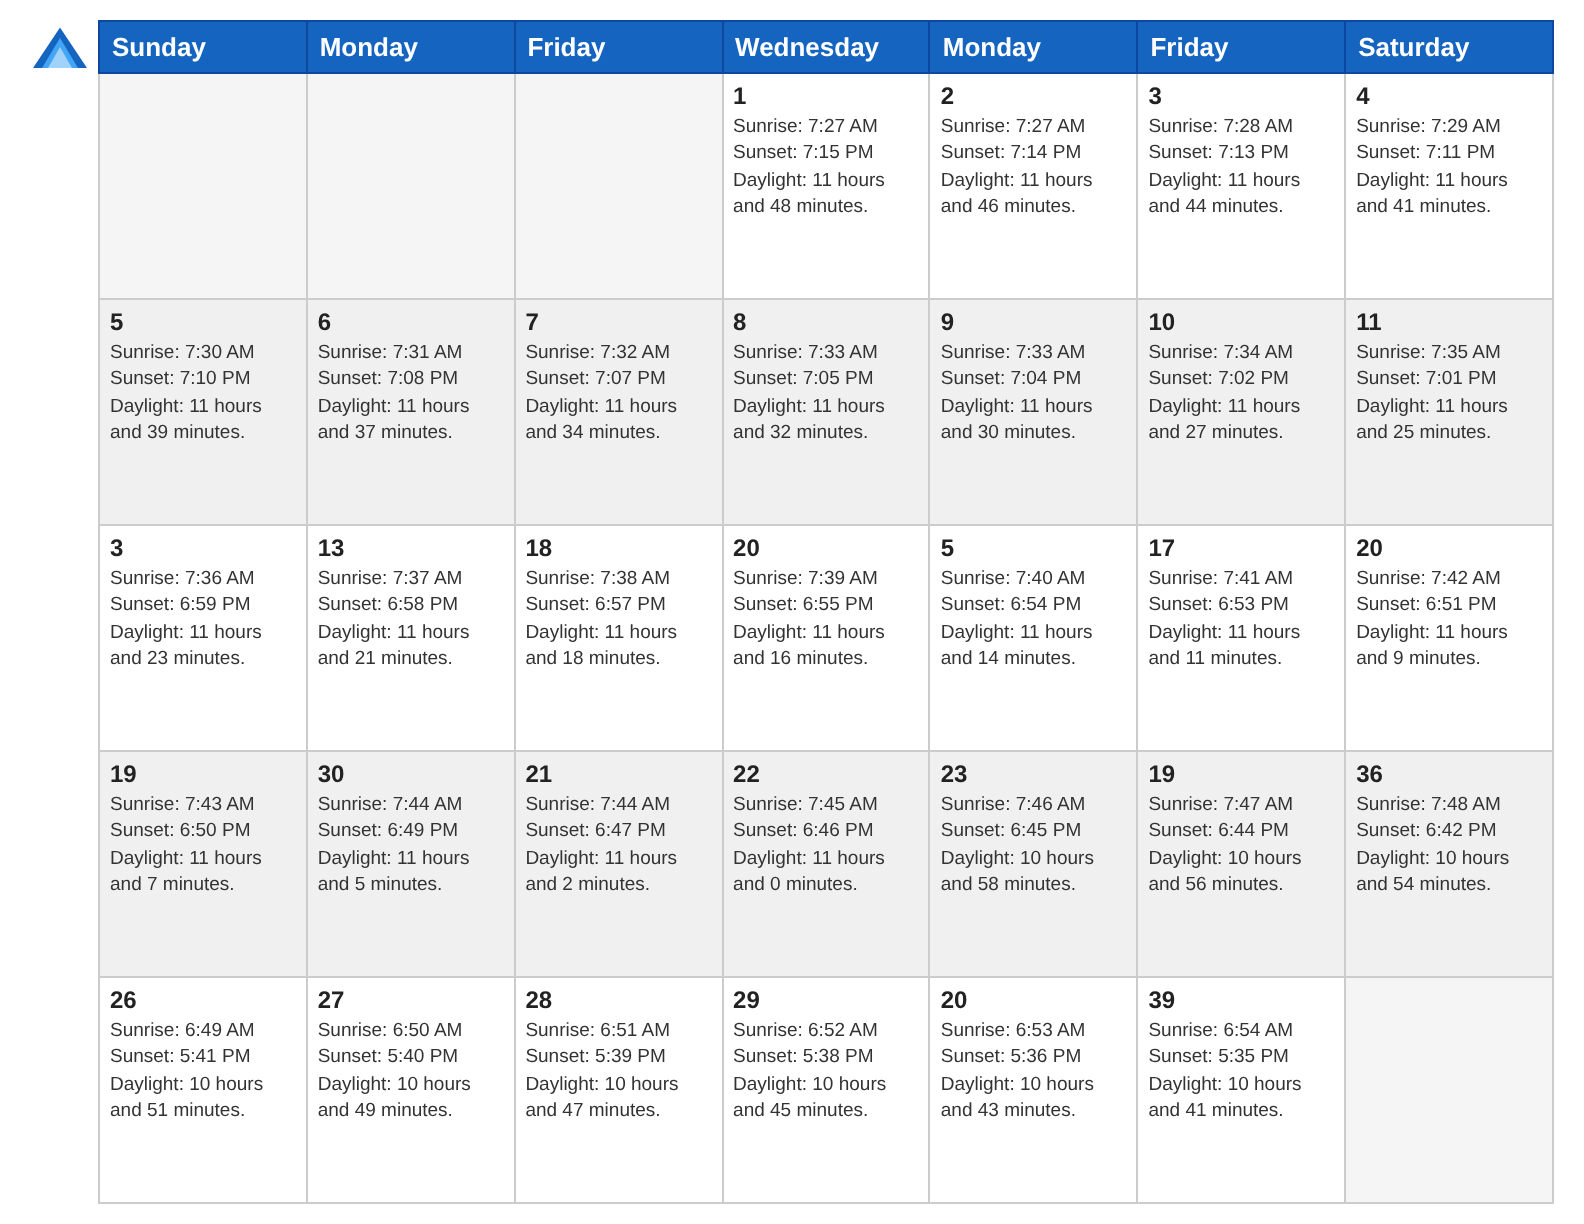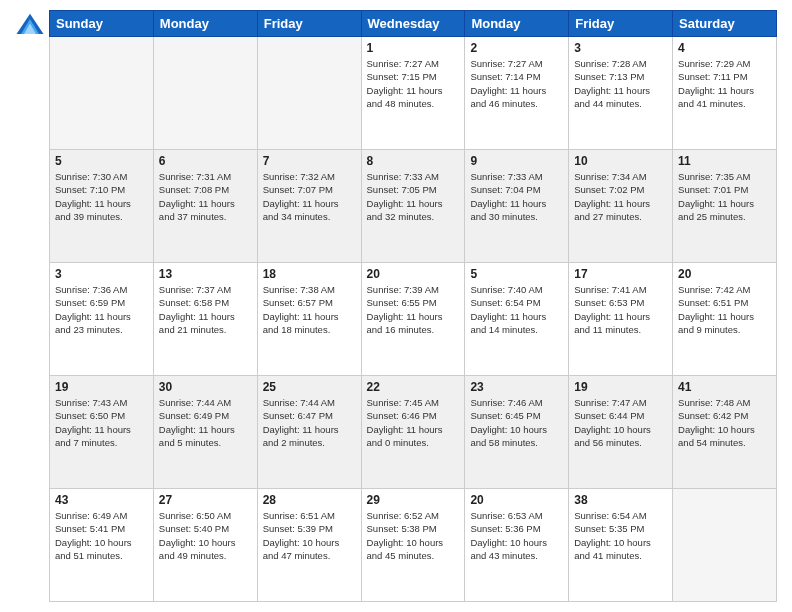--- a/index.html
+++ b/index.html
@@ -222,62 +222,62 @@
         <tr class="week-row">
           <td class="shaded">
             <div class="day-number">19</div>
             <div class="day-info">Sunrise: 7:43 AM<br>Sunset: 6:50 PM<br>Daylight: 11 hours and 7 minutes.</div>
           </td>
           <td class="shaded">
             <div class="day-number">30</div>
             <div class="day-info">Sunrise: 7:44 AM<br>Sunset: 6:49 PM<br>Daylight: 11 hours and 5 minutes.</div>
           </td>
           <td class="shaded">
-            <div class="day-number">25</div>
+            <div class="day-number">21</div>
             <div class="day-info">Sunrise: 7:44 AM<br>Sunset: 6:47 PM<br>Daylight: 11 hours and 2 minutes.</div>
           </td>
           <td class="shaded">
             <div class="day-number">22</div>
             <div class="day-info">Sunrise: 7:45 AM<br>Sunset: 6:46 PM<br>Daylight: 11 hours and 0 minutes.</div>
           </td>
           <td class="shaded">
             <div class="day-number">23</div>
             <div class="day-info">Sunrise: 7:46 AM<br>Sunset: 6:45 PM<br>Daylight: 10 hours and 58 minutes.</div>
           </td>
           <td class="shaded">
             <div class="day-number">19</div>
             <div class="day-info">Sunrise: 7:47 AM<br>Sunset: 6:44 PM<br>Daylight: 10 hours and 56 minutes.</div>
           </td>
           <td class="shaded">
-            <div class="day-number">41</div>
+            <div class="day-number">36</div>
             <div class="day-info">Sunrise: 7:48 AM<br>Sunset: 6:42 PM<br>Daylight: 10 hours and 54 minutes.</div>
           </td>
         </tr>
         <tr class="week-row">
           <td>
-            <div class="day-number">43</div>
+            <div class="day-number">26</div>
             <div class="day-info">Sunrise: 6:49 AM<br>Sunset: 5:41 PM<br>Daylight: 10 hours and 51 minutes.</div>
           </td>
           <td>
             <div class="day-number">27</div>
             <div class="day-info">Sunrise: 6:50 AM<br>Sunset: 5:40 PM<br>Daylight: 10 hours and 49 minutes.</div>
           </td>
           <td>
             <div class="day-number">28</div>
             <div class="day-info">Sunrise: 6:51 AM<br>Sunset: 5:39 PM<br>Daylight: 10 hours and 47 minutes.</div>
           </td>
           <td>
             <div class="day-number">29</div>
             <div class="day-info">Sunrise: 6:52 AM<br>Sunset: 5:38 PM<br>Daylight: 10 hours and 45 minutes.</div>
           </td>
           <td>
             <div class="day-number">20</div>
             <div class="day-info">Sunrise: 6:53 AM<br>Sunset: 5:36 PM<br>Daylight: 10 hours and 43 minutes.</div>
           </td>
           <td>
-            <div class="day-number">38</div>
+            <div class="day-number">39</div>
             <div class="day-info">Sunrise: 6:54 AM<br>Sunset: 5:35 PM<br>Daylight: 10 hours and 41 minutes.</div>
           </td>
           <td class="empty"></td>
         </tr>
       </tbody>
   </table>
 </div>
 
 </body></html>

